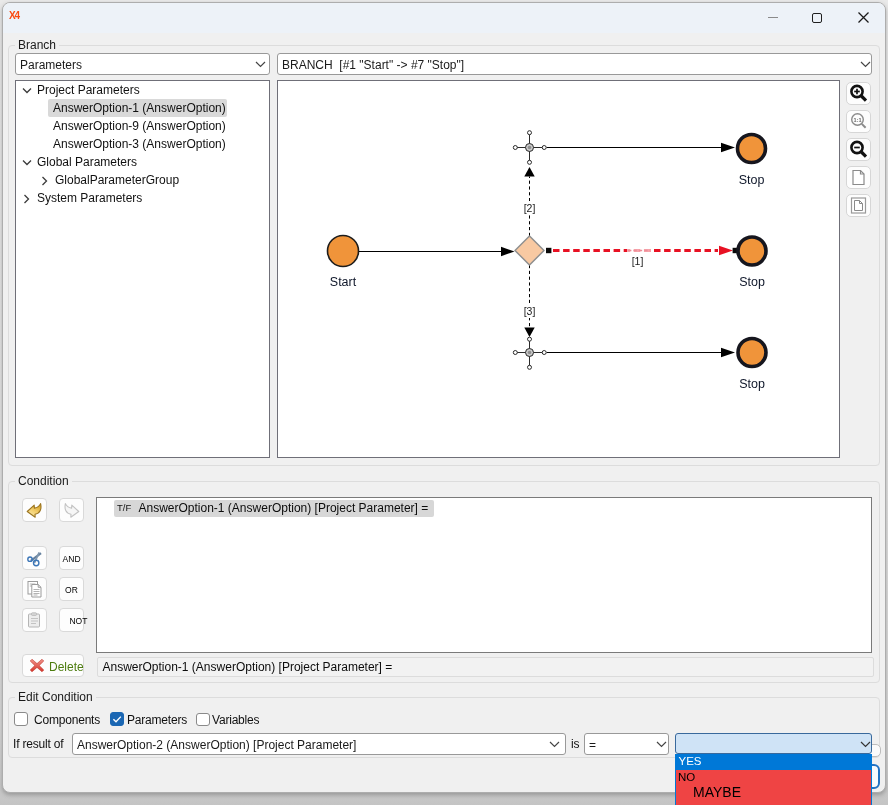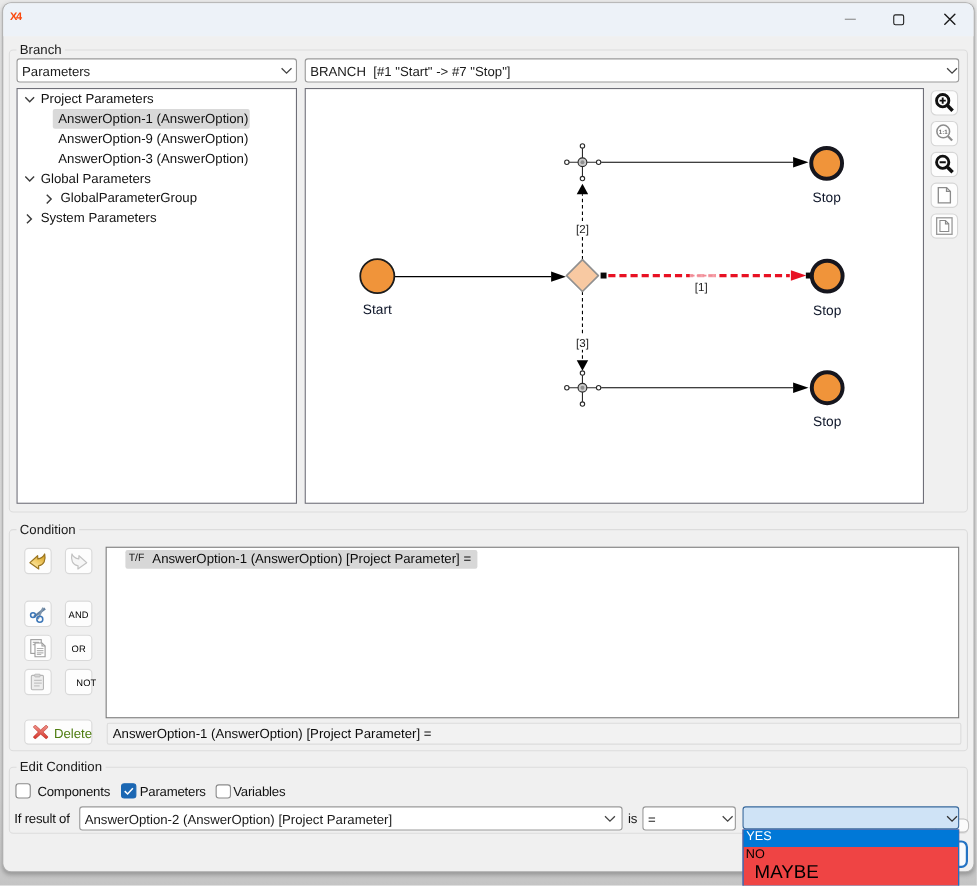--- a/index.html
+++ b/index.html
@@ -312,14 +312,14 @@
 
 <div class="combo" style="left:674.5px; top:732.5px; width:197px; height:21.5px; background:#cfe3f6; border-color:#39699c;">
   <svg class="chev" style="left:184px; top:7px;" viewBox="0 0 11 7">
       <path d="M1,1 L5.5,5.5 L10,1" stroke="#333" stroke-width="1.2" fill="none"></path>
     </svg>
 </div>
 
 <div style="position:absolute; left:675px; top:754px; width:197px; height:52px; background:#ef4444; border:1.5px solid #0078d7; border-top:none;">
   <div style="position:absolute; left:0; top:0; width:100%; height:15.5px; background:#0078d7; color:#fff; font-size:11.5px; padding-left:2.5px; line-height:15.5px;">YES</div>
   <div style="position:absolute; left:0; top:15.5px; width:100%; height:15.5px; color:#000; font-size:11.5px; padding-left:2px; line-height:15.5px;">NO</div>
-  <div style="position:absolute; left:10px; top:31px; width:100%; height:15.5px; color:#000; font-size:17px; padding-left:0; line-height:15.5px;">MAYBE</div>
+  <div style="position:absolute; left:0; top:31px; width:100%; height:15.5px; color:#000; font-size:14px; padding-left:17px; line-height:15.5px;">MAYBE</div>
 </div>
 
 </body></html>

